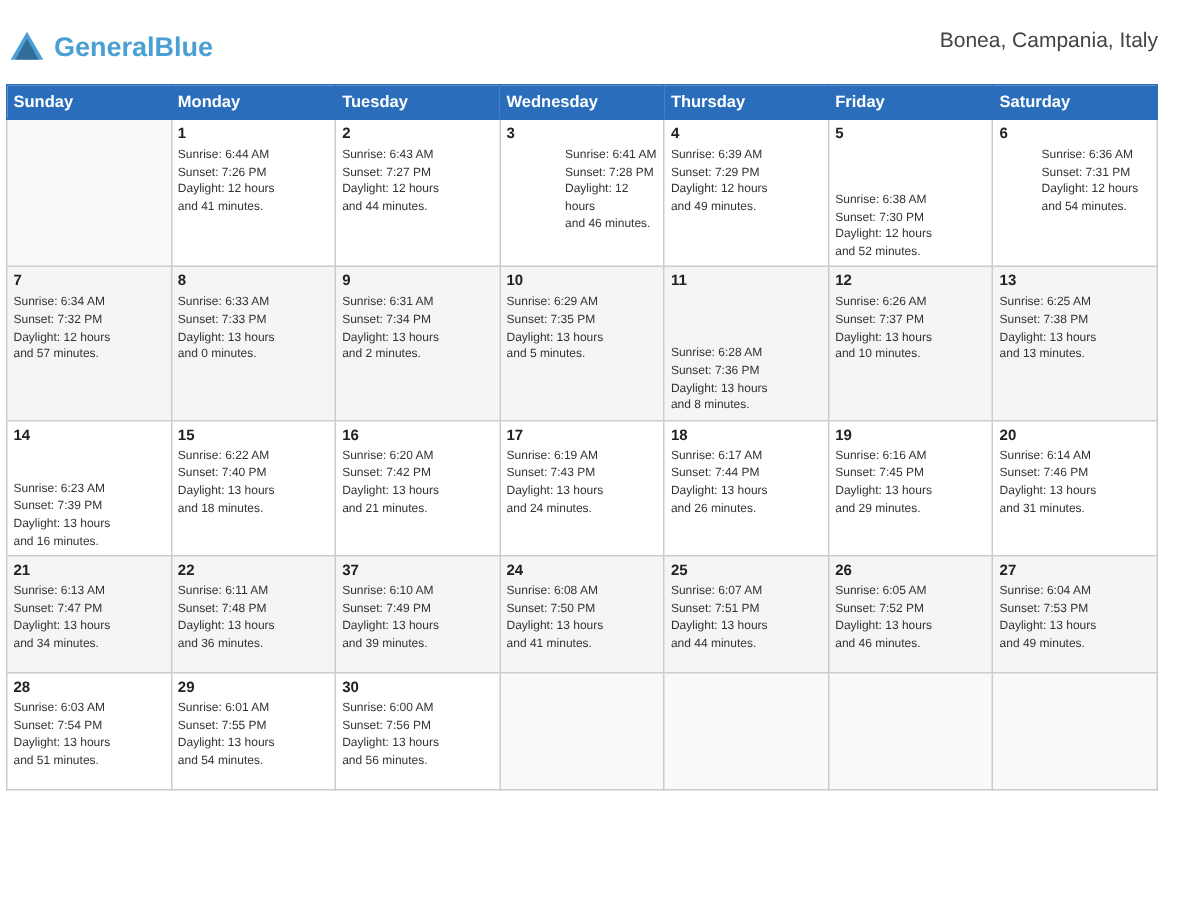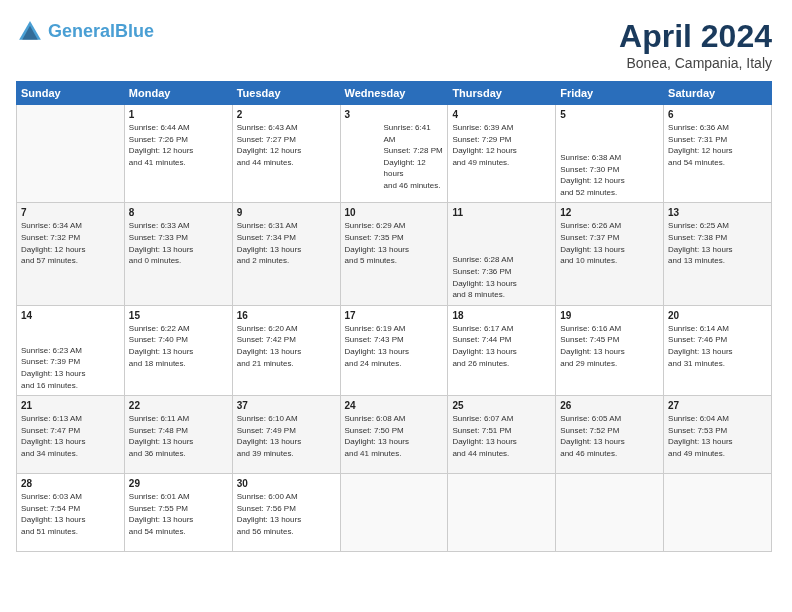--- a/index.html
+++ b/index.html
@@ -6,21 +6,21 @@
     body {
       font-family: Arial, sans-serif;
       background: #fff;
       width: 792px;
       height: 612px;
       overflow: hidden;
     }
     .page {
       width: 792px;
       height: 540px;
-      padding: 18px 20px 12px 16px;
+      padding: 18px 20px 12px 4px;
       background: #fff;
     }
     .header {
       display: flex;
       justify-content: space-between;
       align-items: flex-start;
       margin-bottom: 10px;
     }
     .logo {
       display: flex;
@@ -112,21 +112,20 @@
           <polygon points="18,10 28,28 8,28" fill="#1a3a5c" opacity="0.5"></polygon>
         </svg>
         <div>
           <div class="logo-text">
             <span>General</span><span style="color:#4a9fd4">Blue</span>
           </div>
         </div>
       </div>
     </div>
     <div class="title-block">
-      <div class="main-title">April 2024</div>
       <div class="subtitle">Bonea, Campania, Italy</div>
     </div>
   </div>
 
   <table>
     <thead>
       <tr>
       <th>Sunday</th>
           <th>Monday</th>
           <th>Tuesday</th>
@@ -169,21 +168,21 @@
           </td>
           <td>
             <span class="day-num">5</span>
             <div class="cell-text" style="white-space: pre-line; margin-top: 32px;">Sunrise: 6:38 AM
 Sunset: 7:30 PM
 Daylight: 12 hours
 and 52 minutes.</div>
           </td>
           <td>
             <span class="day-num">6</span>
-            <div class="cell-text" style="white-space: pre-line;">Sunrise: 6:36 AM
+            <div class="cell-text" style="white-space: pre-line; margin-left: 28px;">Sunrise: 6:36 AM
 Sunset: 7:31 PM
 Daylight: 12 hours
 and 54 minutes.</div>
           </td>
         </tr>
         <tr>
           <td>
             <span class="day-num">7</span>
             <div class="cell-text" style="white-space: pre-line;">Sunrise: 6:34 AM
 Sunset: 7:32 PM

